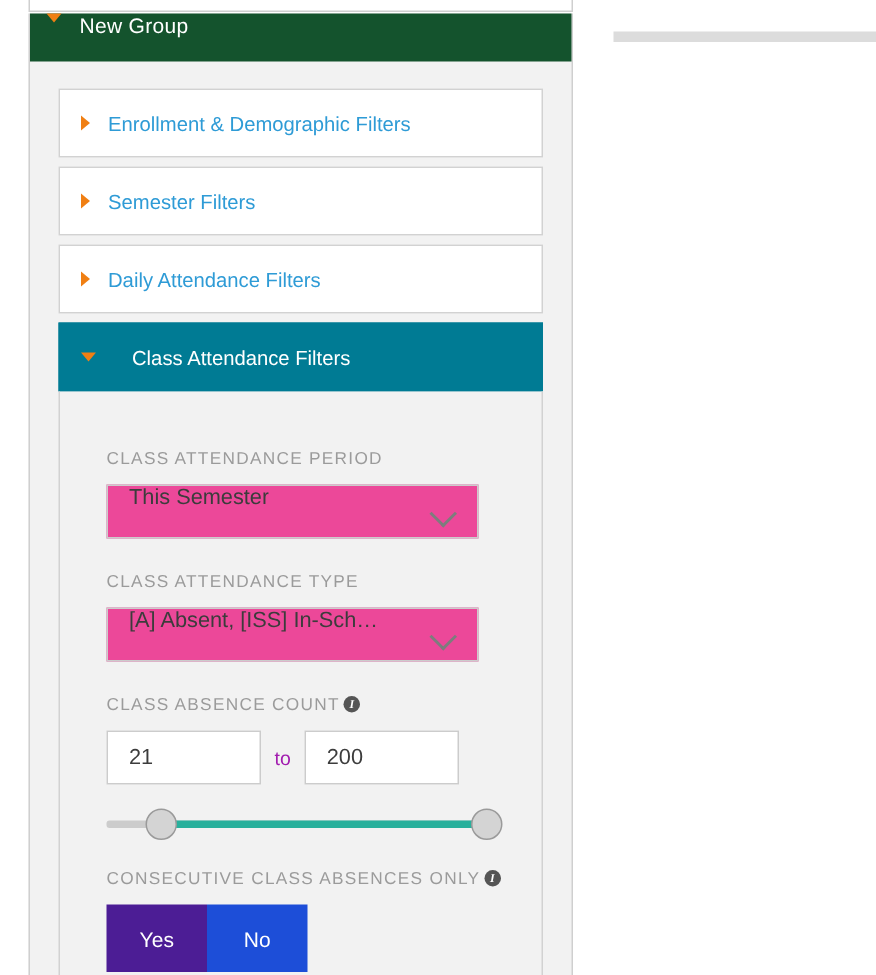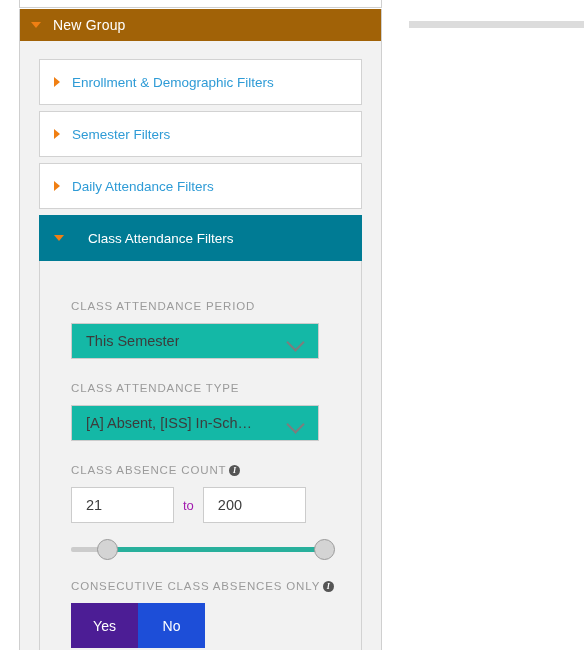--- a/index.html
+++ b/index.html
@@ -45,23 +45,22 @@
     width: 363px;
     height: 660px;
     box-sizing: border-box;
     border-left: 1px solid #cfcfcf;
     border-right: 1px solid #cfcfcf;
     background: #f2f2f2;
   }
 
   .group-header {
     height: 32px;
-    background: #a16207;
-    display: flex;
-    align-items: center;
+    background: #14532d;
+    display: flex;
     padding-left: 11px;
     box-sizing: border-box;
     cursor: pointer;
   }
   .group-header .caret-down {
     width: 0; height: 0;
     border-left: 5px solid transparent;
     border-right: 5px solid transparent;
     border-top: 6px solid #f07f13;
     margin-right: 12px;
@@ -155,25 +154,25 @@
     line-height: 11px;
     vertical-align: 1px;
     margin-left: 3px;
   }
 
   
   .select-wrap {
     position: relative;
     width: 248px;
     height: 36px;
-    background: #14b8a6;
+    background: #ec4899;
     border: 1px solid #cccccc;
     box-sizing: border-box;
     display: flex;
-    align-items: center;
+    align-items: flex-start;
     cursor: pointer;
   }
   .select-value {
     font-size: 14.5px;
     color: #3c3c3c;
     padding-left: 14px;
     white-space: nowrap;
     overflow: hidden;
   }
   .chevron {

